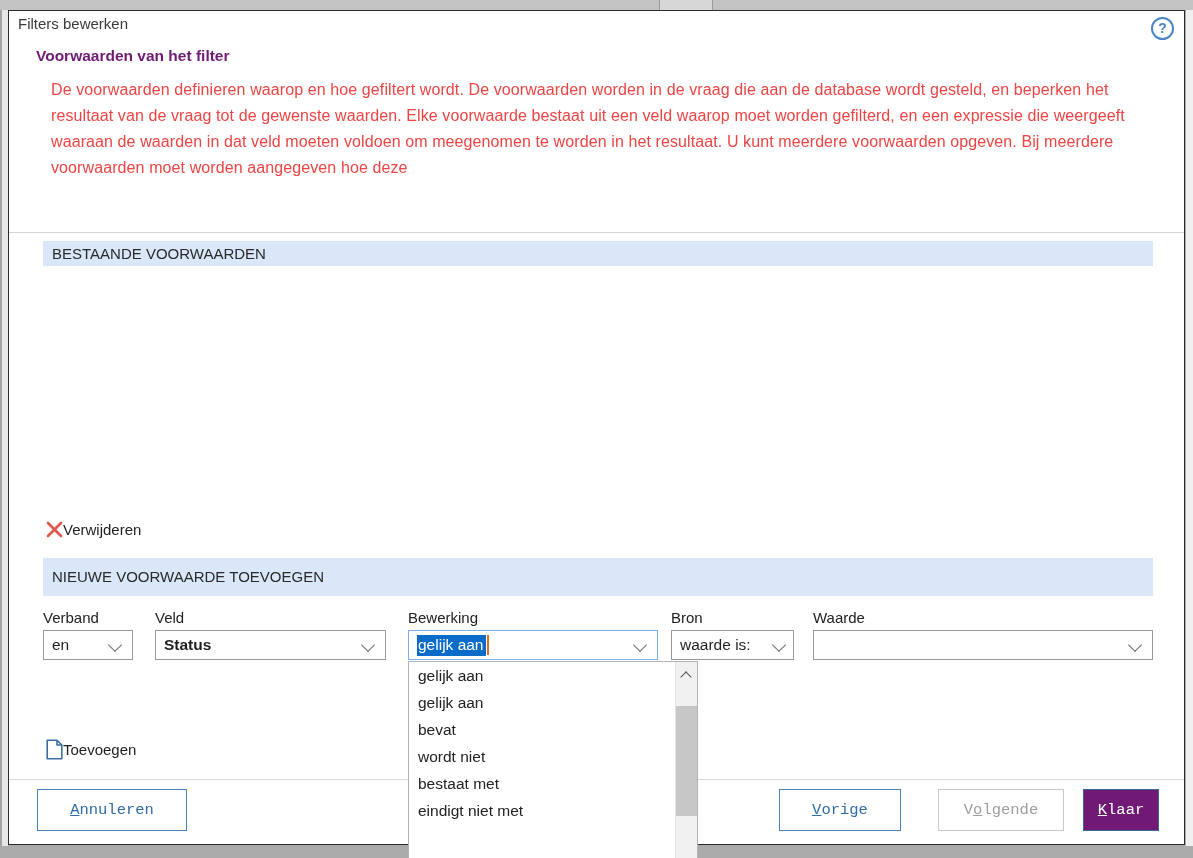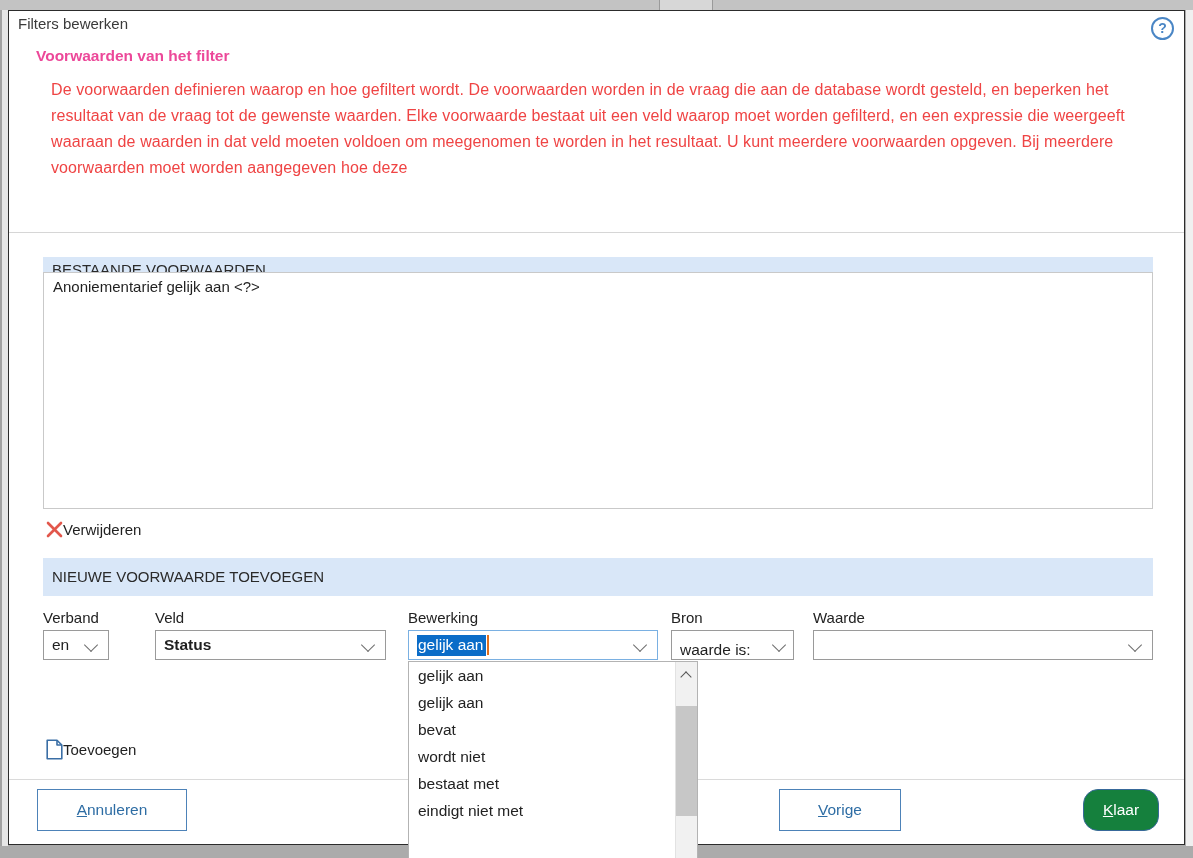--- a/index.html
+++ b/index.html
@@ -24,33 +24,33 @@
     position:absolute; left:8px; top:10px; width:1177px; height:835px;
     background:#ffffff; border:1px solid #2c2c2c; overflow:visible;
   }
   .dlg-title { position:absolute; left:9px; top:4px; font-size:15px; color:#3a3a3a; }
   .help-btn {
     position:absolute; left:1142px; top:6px; width:23px; height:23px;
     border:2px solid #4a86c5; border-radius:50%; color:#4a86c5;
     font-size:14px; font-weight:bold; text-align:center; line-height:19px;
     background:#fff; cursor:pointer;
   }
-  .dlg-heading { position:absolute; left:27px; top:36px; font-size:15.5px; font-weight:bold; color:#ec4899; }
+  .dlg-heading { position:absolute; left:27px; top:36px; font-size:15.5px; font-weight:bold; color:#701a75; }
   .dlg-desc {
     position:absolute; left:42px; top:66px; width:1075px;
     font-size:16px; line-height:26px; color:#ef4444; letter-spacing:0.1px;
   }
   .hr1 { position:absolute; left:0; top:221px; width:1175px; height:0; border-top:1px solid #d6d6d6; }
   .hr2 { position:absolute; left:0; top:768px; width:1175px; height:0; border-top:1px solid #dadada; }
 
   .section-header {
     position:absolute; left:34px; width:1110px; background:#d9e7f8;
     font-size:15px; color:#2a2a2a; padding-left:9px;
   }
-  .sec1 { top:246px; height:16px; line-height:25px; }
+  .sec1 { top:230px; height:25px; line-height:25px; }
   .sec2 { top:547px; height:38px; line-height:38px; }
 
   .listbox {
     position:absolute; left:34px; top:261px; width:1110px; height:237px;
     background:#fff; border:1px solid #c9c9c9;
   }
   .list-item { padding:5px 9px; font-size:15px; color:#1f1f1f; cursor:default; }
 
   .icon-text-btn {
     position:absolute; display:flex; align-items:center; gap:0;
@@ -65,24 +65,24 @@
 
   .field-label { position:absolute; top:598px; font-size:15px; color:#222; }
   .lbl-verband { left:34px; } .lbl-veld { left:146px; } .lbl-bewerking { left:399px; }
   .lbl-bron { left:662px; } .lbl-waarde { left:804px; }
 
   .sel {
     position:absolute; top:619px; height:30px; background:#fff;
     border:1px solid #9a9a9a; font-size:15.5px; color:#1f1f1f;
     display:flex; align-items:center; padding-left:8px; cursor:pointer;
   }
-  .sel-verband { left:34px; width:66px; }
+  .sel-verband { left:34px; width:90px; }
   .sel-veld { left:146px; width:231px;font-weight:bold; }
   .sel-bewerking { left:399px; width:250px; border:1px solid #7ab0e2; }
-  .sel-bron { left:662px; width:123px;align-items:flex-end; }
+  .sel-bron { left:662px; width:123px; }
   .sel-waarde { left:804px; width:340px; }
 
   .chev {
     position:absolute; right:12px; top:9px; width:10px; height:10px;
     border-right:1.6px solid #6e6e6e; border-bottom:1.6px solid #6e6e6e;
     transform:rotate(45deg); transform-origin:center;
   }
   .sel-bron .chev { right:9px; }
   .sel-highlight {
     background:#0a6cc8; color:#ffffff; padding:1px 2px 2px 1px;
@@ -110,26 +110,26 @@
     position:absolute; left:6px; top:11px; width:8px; height:8px;
     border-left:1.6px solid #555; border-top:1.6px solid #555; transform:rotate(45deg);
   }
   .scroll-thumb { position:absolute; left:0; top:44px; width:21px; height:110px; background:#c7c7c7; cursor:grab; }
 
   
   .btn {
     position:absolute; top:778px; height:42px; background:#fff;
     border:1px solid #4d82b8; color:#2e6da4; font-size:15.5px;
     display:flex; align-items:center; justify-content:center; cursor:pointer;
-    font-family:Liberation Sans, sans-serif;
+    font-family:Liberation Mono, monospace;
   }
   .btn-annuleren { left:28px; width:150px; }
   .btn-vorige { left:770px; width:122px; }
   .btn-volgende { left:929px; width:126px; border-color:#c9c9c9; color:#9e9e9e; cursor:default; }
-  .btn-klaar { left:1074px; width:76px; background:#15803d; border-color:#38699a; color:#ffffff;border-radius:15px; }
+  .btn-klaar { left:1074px; width:76px; background:#701a75; border-color:#38699a; color:#ffffff; }
   .ak { text-decoration:underline; }
 </style>
 </head>
 <body>
 
 <div class="screen">
 
   <div class="bg-top">
     <div class="seg"></div>
   </div>
@@ -141,23 +141,20 @@
     <div class="dlg-title">Filters bewerken</div>
     <div class="help-btn">?</div>
 
     <div class="dlg-heading">Voorwaarden van het filter</div>
     <div class="dlg-desc">De voorwaarden definieren waarop en hoe gefiltert wordt. De voorwaarden worden in de vraag die aan de database wordt gesteld, en beperken het resultaat van de vraag tot de gewenste waarden. Elke voorwaarde bestaat uit een veld waarop moet worden gefilterd, en een expressie die weergeeft waaraan de waarden in dat veld moeten voldoen om meegenomen te worden in het resultaat. U kunt meerdere voorwaarden opgeven. Bij meerdere voorwaarden moet worden aangegeven hoe deze</div>
 
     <div class="hr1"></div>
 
     <div class="section-header sec1">BESTAANDE VOORWAARDEN</div>
 
-    <div class="listbox">
-      <div class="list-item">Anoniementarief gelijk aan &lt;?&gt;</div>
-    </div>
 
     <button class="icon-text-btn btn-verwijderen">
       <svg class="x-icon" viewBox="0 0 17 17">
         <line x1="2" y1="2" x2="15" y2="15" stroke="#e2574c" stroke-width="2.6" stroke-linecap="round"></line>
         <line x1="15" y1="2" x2="2" y2="15" stroke="#e2574c" stroke-width="2.6" stroke-linecap="round"></line>
       </svg>
       <span>Verwijderen</span>
     </button>
 
     <div class="section-header sec2">NIEUWE VOORWAARDE TOEVOEGEN</div>
@@ -224,20 +221,25 @@
       <span></span><span class="ak">A</span><span>nnuleren</span>
     </span>
       </button>
 
     <button class="btn btn-vorige">
         <span>
       <span></span><span class="ak">V</span><span>orige</span>
     </span>
       </button>
 
+    <button class="btn btn-volgende">
+        <span>
+      <span>V</span><span class="ak">o</span><span>lgende</span>
+    </span>
+      </button>
 
     <button class="btn btn-klaar">
         <span>
       <span></span><span class="ak">K</span><span>laar</span>
     </span>
       </button>
 
   </div>
 </div>
 

